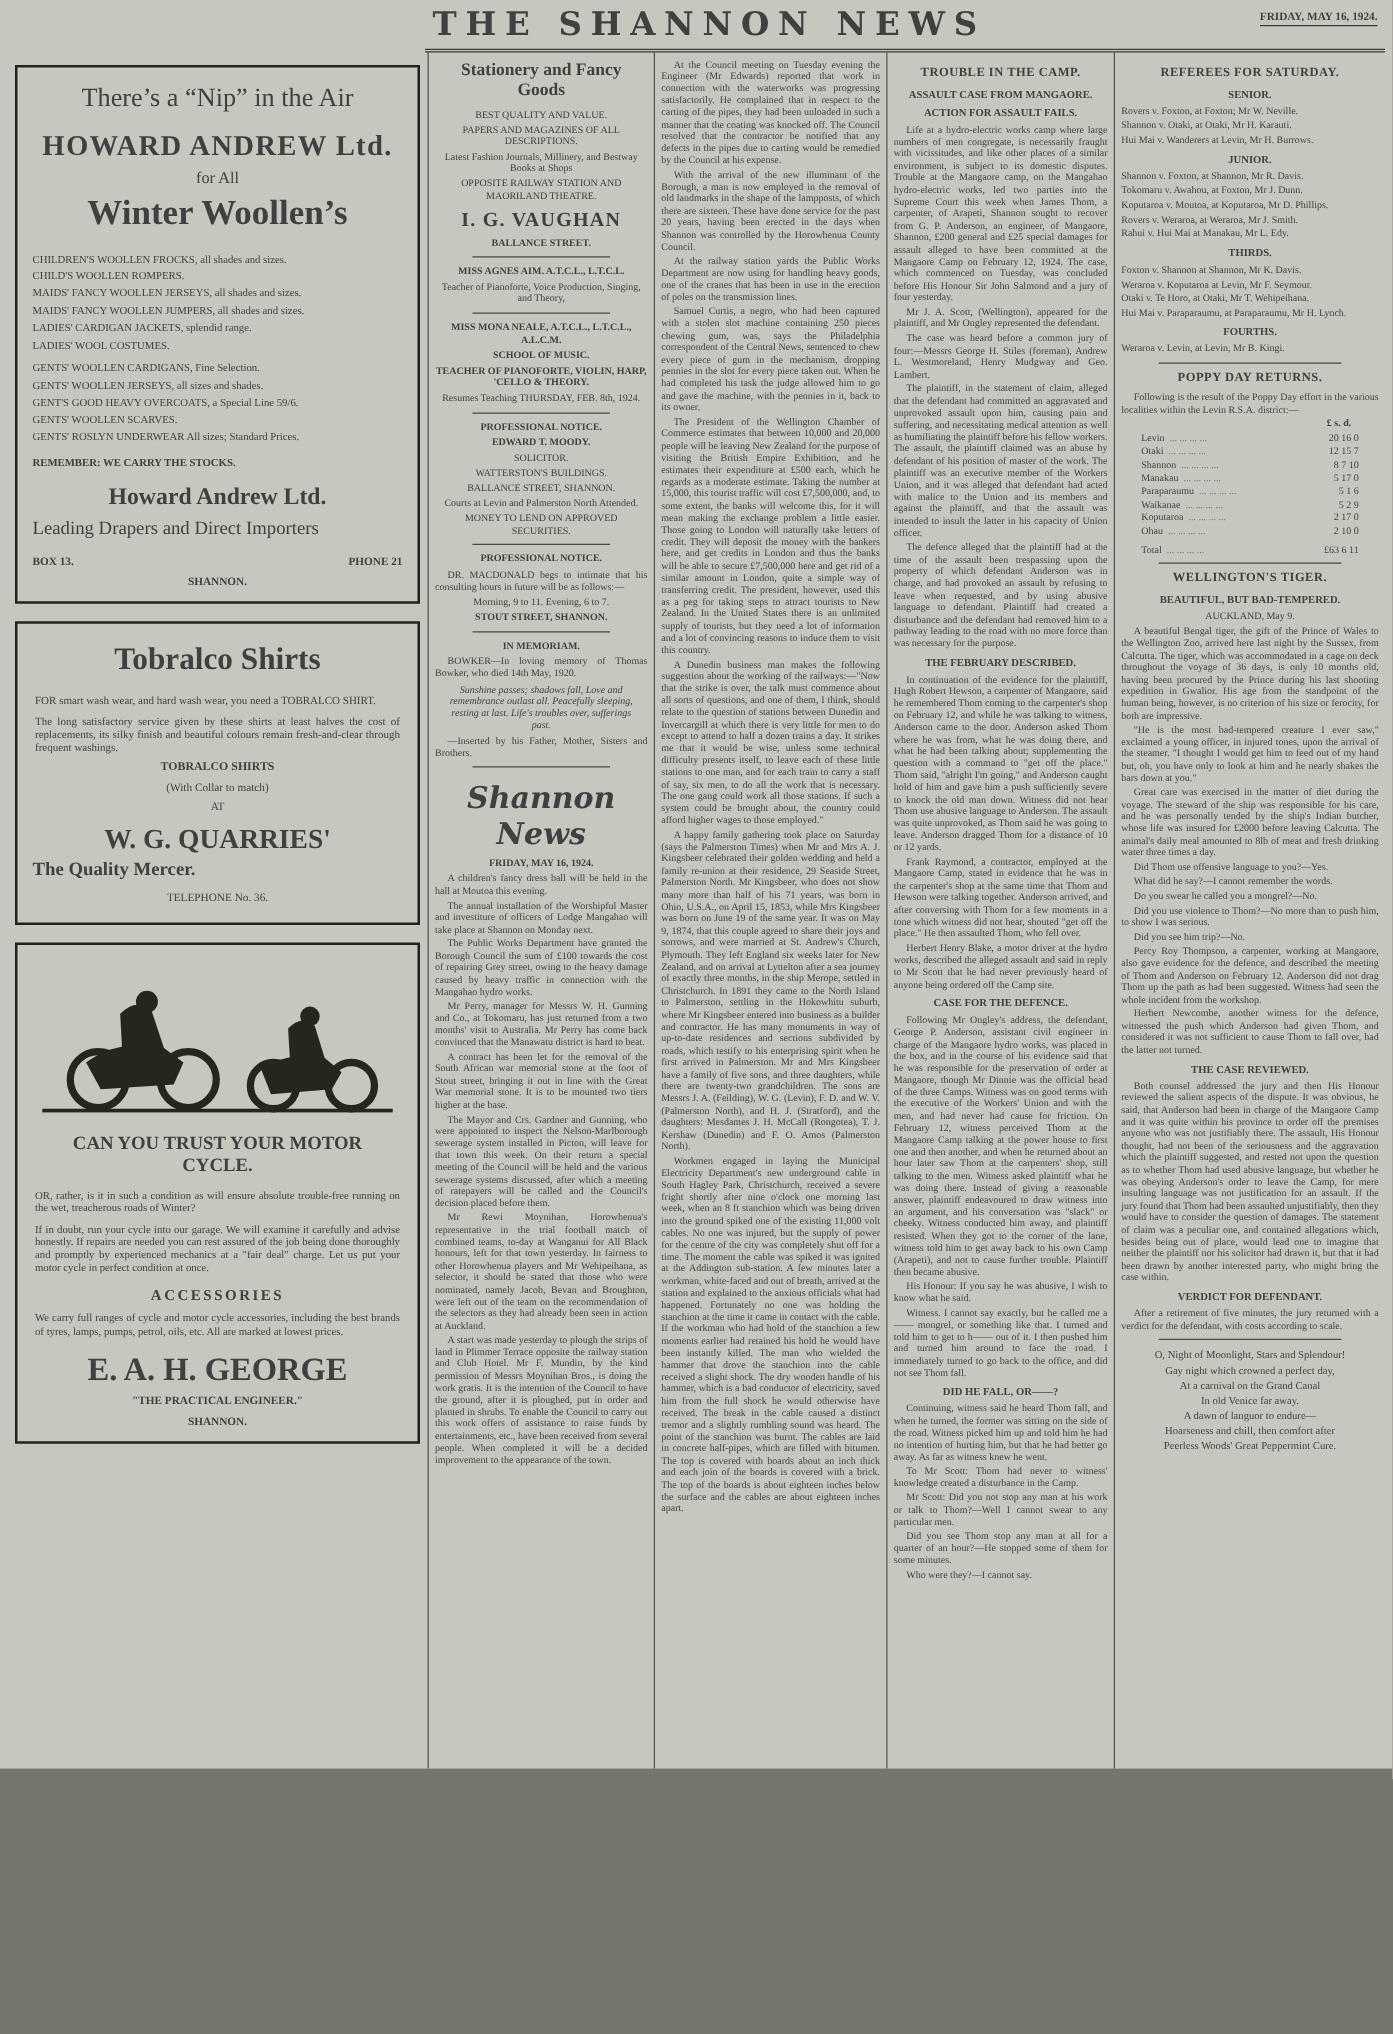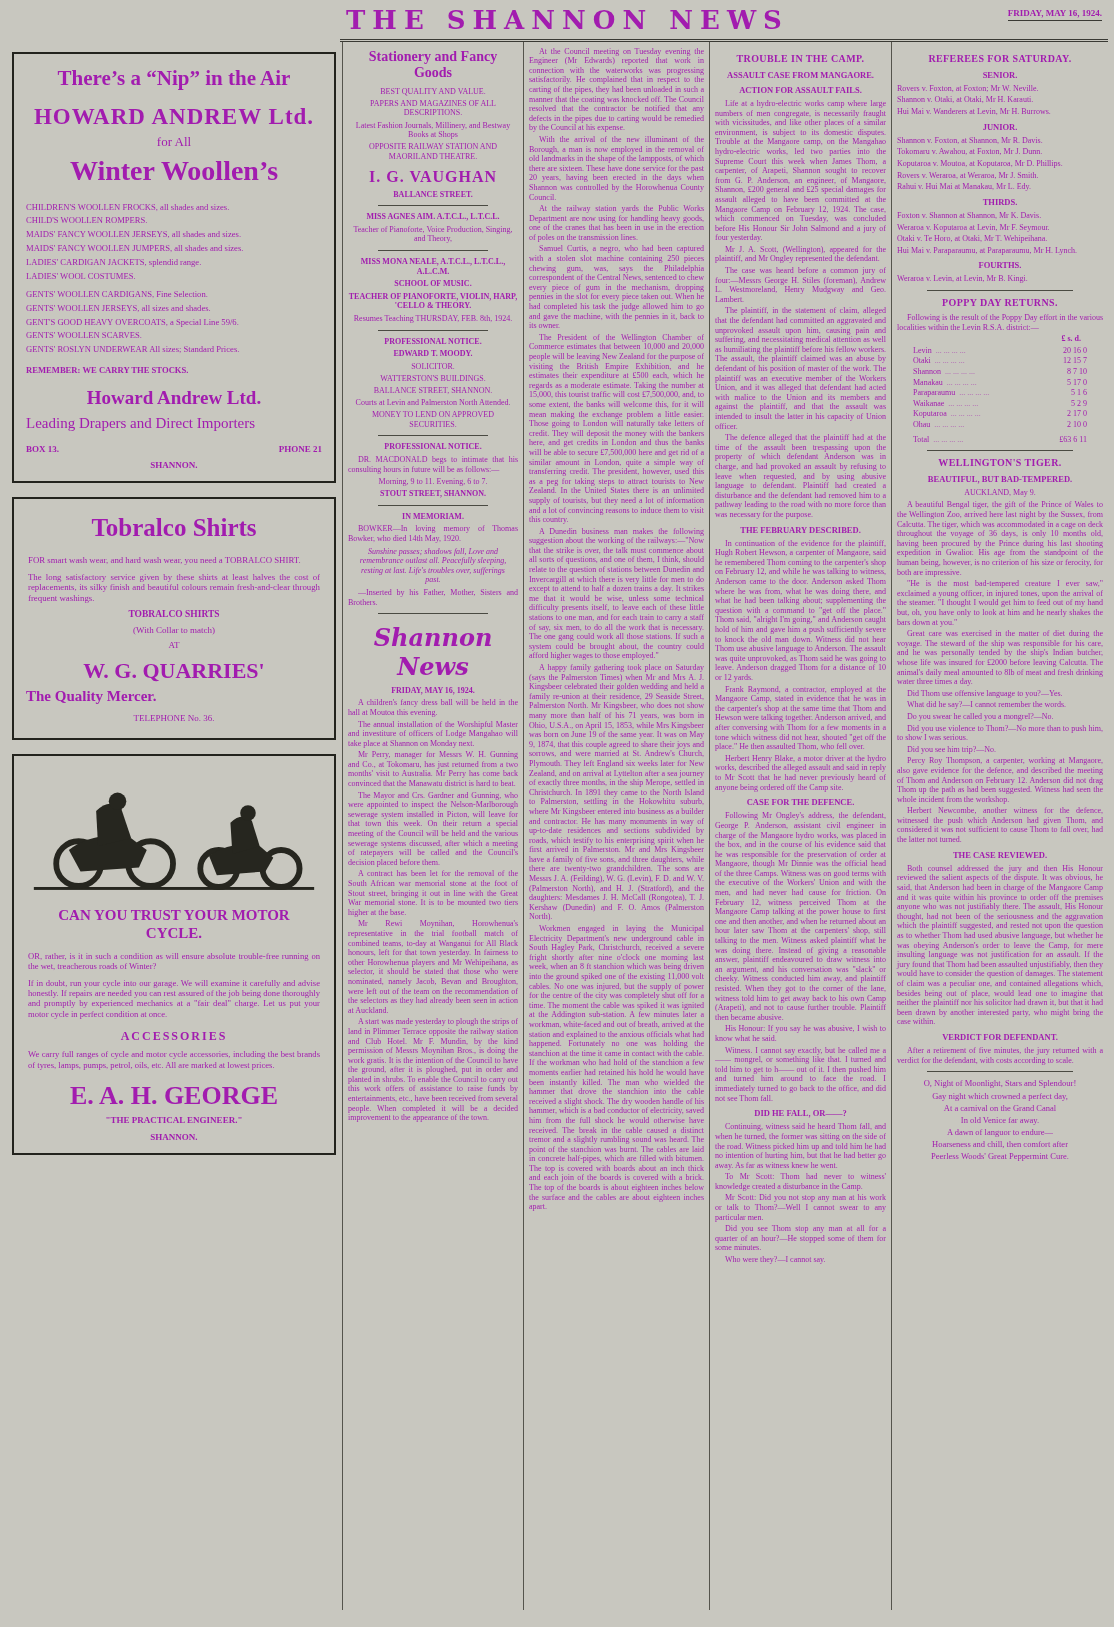--- a/index.html
+++ b/index.html
@@ -1,32 +1,32 @@
 <!DOCTYPE html>
 <html><head>
 <meta charset="utf-8">
 <style>
   *{box-sizing:border-box}
   body{margin:0;background:#76756e;font-family:"Liberation Serif",serif}
-  .page{width:1114px;height:1627px;margin:0 auto;background:#c8c7bf;color:#a21caf;position:relative;overflow:hidden;padding:4px 6px}
+  .page{width:1114px;height:1415px;margin:0 auto;background:#c8c7bf;color:#404040;position:relative;overflow:hidden;padding:4px 6px}
   
   .masthead{display:flex;align-items:flex-start;justify-content:space-between;margin-left:334px;border-bottom:3px double #3a3a34;padding:2px 6px 4px}
   .mast-title{font-family:"DejaVu Serif",serif;font-weight:bold;font-size:26px;letter-spacing:7px;white-space:nowrap;line-height:1.1}
   .mast-date{font-size:9px;font-weight:bold;margin-top:2px;border-bottom:1px solid #3a3a34;padding-bottom:2px}
   
   .cols{display:flex;align-items:stretch;height:1568px}
   .col{overflow:hidden;padding:5px 5px;font-size:8px;line-height:1.2;text-align:justify}
   .col-ads{width:336px;padding:6px 2px 2px}
   .col-2{width:181px;border-left:1px solid #55544c}
   .col-3{width:186px;border-left:1px solid #55544c}
   .col-4{width:182px;border-left:1px solid #55544c}
   .col-5{flex:1;border-left:1px solid #55544c}
   
   .adbox{border:2px solid #23231d;padding:10px 12px;margin:4px 4px 14px;overflow:hidden}
-  .ad-h1{font-size:21px;font-weight:bold;text-align:center;margin:2px 0 12px}
+  .ad-h1{font-size:21px;font-weight:normal;text-align:center;margin:2px 0 12px}
   .ad-h2{font-size:23px;font-weight:bold;text-align:center;letter-spacing:1px;margin:4px 0 2px}
   .ad-for{font-size:13px;text-align:center;margin:4px 0}
   .ad-h3{font-size:28px;font-weight:bold;text-align:center;margin:4px 0 14px}
   .ad-items{margin:2px 0 8px}
   .ad-item{font-size:8.6px;margin:3.5px 0;padding-left:10px;text-indent:-10px;text-align:left}
   .ad-remember{font-weight:bold;font-size:8.6px;margin:10px 0 12px;text-align:left}
   .ad-name-md{font-size:19px;font-weight:bold;text-align:center;margin:6px 0 4px}
   .ad-tag{font-size:15px;font-weight:normal;text-align:left;margin:2px 0 12px}
   .ad-foot{display:flex;justify-content:space-between;font-size:9px;font-weight:bold;margin-top:6px}
   .ad-town{text-align:center;font-size:9px;font-weight:bold;margin-top:6px}
@@ -181,23 +181,24 @@
         <div class="b-rule"></div>
         <div class="b-cb">IN MEMORIAM.</div>
         <div class="b-p">BOWKER—In loving memory of Thomas Bowker, who died 14th May, 1920.</div>
         <div class="b-i">Sunshine passes; shadows fall, Love and remembrance outlast all. Peacefully sleeping, resting at last. Life's troubles over, sufferings past.</div>
         <div class="b-p">—Inserted by his Father, Mother, Sisters and Brothers.</div>
         <div class="b-rule"></div>
         <div class="b-bl">Shannon News</div>
         <div class="b-cb">FRIDAY, MAY 16, 1924.</div>
         <div class="b-p">A children's fancy dress ball will be held in the hall at Moutoa this evening.</div>
         <div class="b-p">The annual installation of the Worshipful Master and investiture of officers of Lodge Mangahao will take place at Shannon on Monday next.</div>
+        <div class="b-p">The Public Works Department have granted the Borough Council the sum of £100 towards the cost of repairing Grey street, owing to the heavy damage caused by heavy traffic in connection with the Mangahao hydro works.</div>
         <div class="b-p">Mr Perry, manager for Messrs W. H. Gunning and Co., at Tokomaru, has just returned from a two months' visit to Australia. Mr Perry has come back convinced that the Manawatu district is hard to beat.</div>
+        <div class="b-p">A contract has been let for the removal of the South African war memorial stone at the foot of Stout street, bringing it out in line with the Great War memorial stone. It is to be mounted two tiers higher at the base.</div>
         <div class="b-p">The Mayor and Crs. Gardner and Gunning, who were appointed to inspect the Nelson-Marlborough sewerage system installed in Picton, will leave for that town this week. On their return a special meeting of the Council will be held and the various sewerage systems discussed, after which a meeting of ratepayers will be called and the Council's decision placed before them.</div>
-        <div class="b-p">A contract has been let for the removal of the South African war memorial stone at the foot of Stout street, bringing it out in line with the Great War memorial stone. It is to be mounted two tiers higher at the base.</div>
         <div class="b-p">Mr Rewi Moynihan, Horowhenua's representative in the trial football match of combined teams, to-day at Wanganui for All Black honours, left for that town yesterday. In fairness to other Horowhenua players and Mr Wehipeihana, as selector, it should be stated that those who were nominated, namely Jacob, Bevan and Broughton, were left out of the team on the recommendation of the selectors as they had already been seen in action at Auckland.</div>
         <div class="b-p">A start was made yesterday to plough the strips of land in Plimmer Terrace opposite the railway station and Club Hotel. Mr F. Mundin, by the kind permission of Messrs Moynihan Bros., is doing the work gratis. It is the intention of the Council to have the ground, after it is ploughed, put in order and planted in shrubs. To enable the Council to carry out this work offers of assistance to raise funds by entertainments, etc., have been received from several people. When completed it will be a decided improvement to the appearance of the town.</div>
       </div>
 
     <div class="col col-3">
         <div class="b-p">At the Council meeting on Tuesday evening the Engineer (Mr Edwards) reported that work in connection with the waterworks was progressing satisfactorily. He complained that in respect to the carting of the pipes, they had been unloaded in such a manner that the coating was knocked off. The Council resolved that the contractor be notified that any defects in the pipes due to carting would be remedied by the Council at his expense.</div>
         <div class="b-p">With the arrival of the new illuminant of the Borough, a man is now employed in the removal of old landmarks in the shape of the lampposts, of which there are sixteen. These have done service for the past 20 years, having been erected in the days when Shannon was controlled by the Horowhenua County Council.</div>
         <div class="b-p">At the railway station yards the Public Works Department are now using for handling heavy goods, one of the cranes that has been in use in the erection of poles on the transmission lines.</div>
         <div class="b-p">Samuel Curtis, a negro, who had been captured with a stolen slot machine containing 250 pieces chewing gum, was, says the Philadelphia correspondent of the Central News, sentenced to chew every piece of gum in the mechanism, dropping pennies in the slot for every piece taken out. When he had completed his task the judge allowed him to go and gave the machine, with the pennies in it, back to its owner.</div>
         <div class="b-p">The President of the Wellington Chamber of Commerce estimates that between 10,000 and 20,000 people will be leaving New Zealand for the purpose of visiting the British Empire Exhibition, and he estimates their expenditure at £500 each, which he regards as a moderate estimate. Taking the number at 15,000, this tourist traffic will cost £7,500,000, and, to some extent, the banks will welcome this, for it will mean making the exchange problem a little easier. Those going to London will naturally take letters of credit. They will deposit the money with the bankers here, and get credits in London and thus the banks will be able to secure £7,500,000 here and get rid of a similar amount in London, quite a simple way of transferring credit. The president, however, used this as a peg for taking steps to attract tourists to New Zealand. In the United States there is an unlimited supply of tourists, but they need a lot of information and a lot of convincing reasons to induce them to visit this country.</div>

